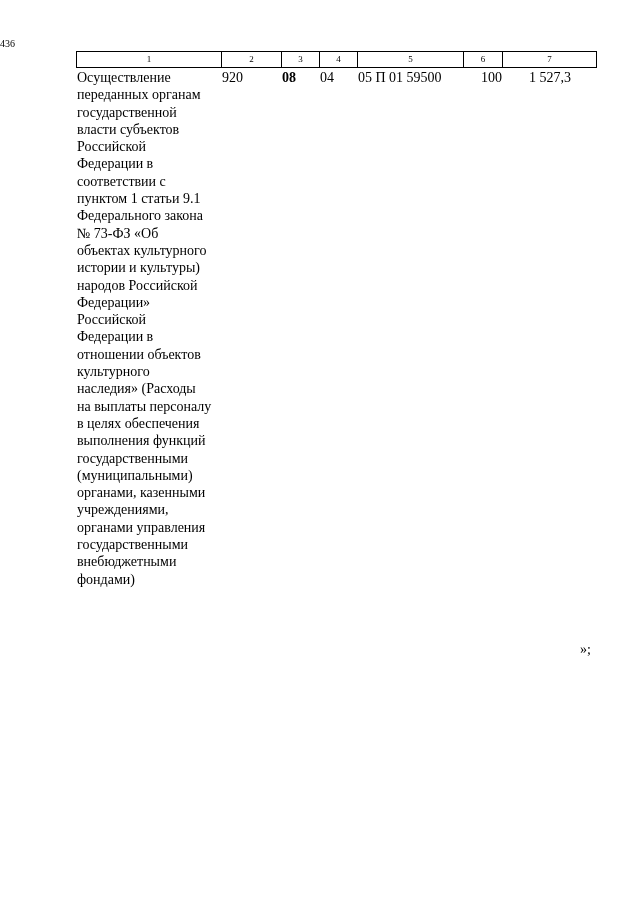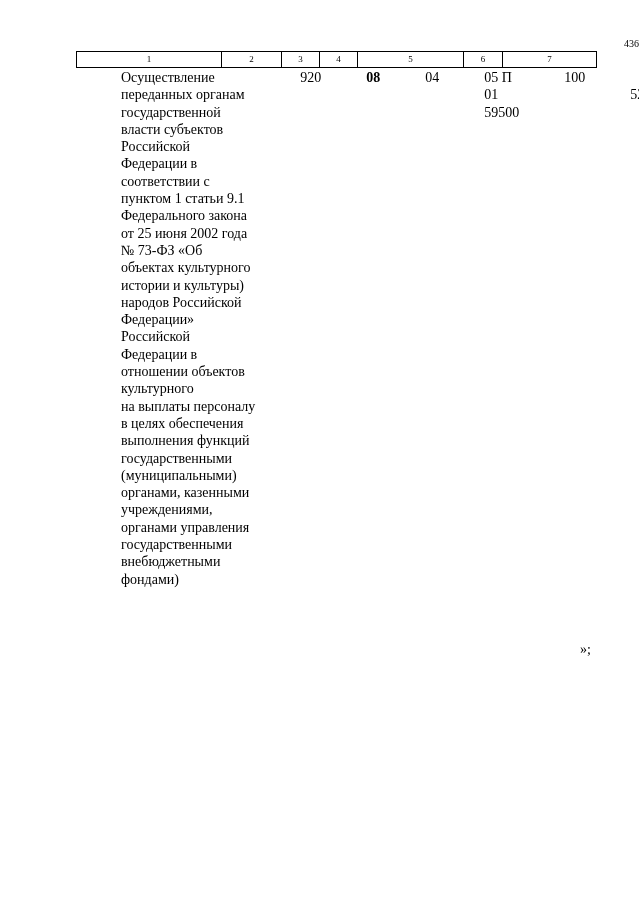--- a/index.html
+++ b/index.html
@@ -13,21 +13,21 @@
       position: relative;
       overflow: hidden;
       font-family: "Liberation Serif", "DejaVu Serif", serif;
       color: #000;
     }
     .page-number {
       position: absolute;
       top: 38px;
       left: 0;
       width: 639px;
-      text-align: right;
+      text-align: left;
       font-size: 10px;
       line-height: 12px;
     }
     .header-row {
       position: absolute;
       top: 51px;
       left: 76px;
       width: 519px;
       height: 15px;
       border: 1px solid #000;
@@ -56,28 +56,27 @@
       top: 69px;
       left: 76px;
       width: 521px;
       display: flex;
       font-size: 14px;
       line-height: 17.3px;
     }
     .dcell {
       box-sizing: border-box;
       padding-left: 1px;
-      margin-left: 44px;
     }
     .dcell.c1 { width: 145px; }
     .dcell.c2 { width: 60px; }
     .dcell.c3 { width: 38px; font-weight: bold; }
     .dcell.c4 { width: 38px; }
     .dcell.c5 { width: 106px; font-family: Liberation Serif, serif; }
-    .dcell.c6 { width: 39px; }
+    .dcell.c6 { width: 39px; text-align: right; }
     .dcell.c7 { width: 95px; text-align: center; padding-right: 0; }
     .desc-line { display: block; white-space: nowrap; }
 
     .closing {
       position: absolute;
       top: 641px;
       left: 580px;
       font-size: 14px;
       line-height: 17px;
     }
@@ -101,30 +100,30 @@
   <div class="dcell c1" id="desc-cell">
       <span class="desc-line">Осуществление</span>
       <span class="desc-line">переданных органам</span>
       <span class="desc-line">государственной</span>
       <span class="desc-line">власти субъектов</span>
       <span class="desc-line">Российской</span>
       <span class="desc-line">Федерации в</span>
       <span class="desc-line">соответствии с</span>
       <span class="desc-line">пунктом 1 статьи 9.1</span>
       <span class="desc-line">Федерального закона</span>
-      <span class="desc-line">от 25 июня 2002 года</span>
       <span class="desc-line">№ 73-ФЗ «Об</span>
       <span class="desc-line">объектах культурного</span>
       <span class="desc-line">истории и культуры)</span>
       <span class="desc-line">народов Российской</span>
       <span class="desc-line">Федерации»</span>
       <span class="desc-line">Российской</span>
       <span class="desc-line">Федерации в</span>
       <span class="desc-line">отношении объектов</span>
       <span class="desc-line">культурного</span>
+      <span class="desc-line">наследия» (Расходы</span>
       <span class="desc-line">на выплаты персоналу</span>
       <span class="desc-line">в целях обеспечения</span>
       <span class="desc-line">выполнения функций</span>
       <span class="desc-line">государственными</span>
       <span class="desc-line">(муниципальными)</span>
       <span class="desc-line">органами, казенными</span>
       <span class="desc-line">учреждениями,</span>
       <span class="desc-line">органами управления</span>
       <span class="desc-line">государственными</span>
       <span class="desc-line">внебюджетными</span>

